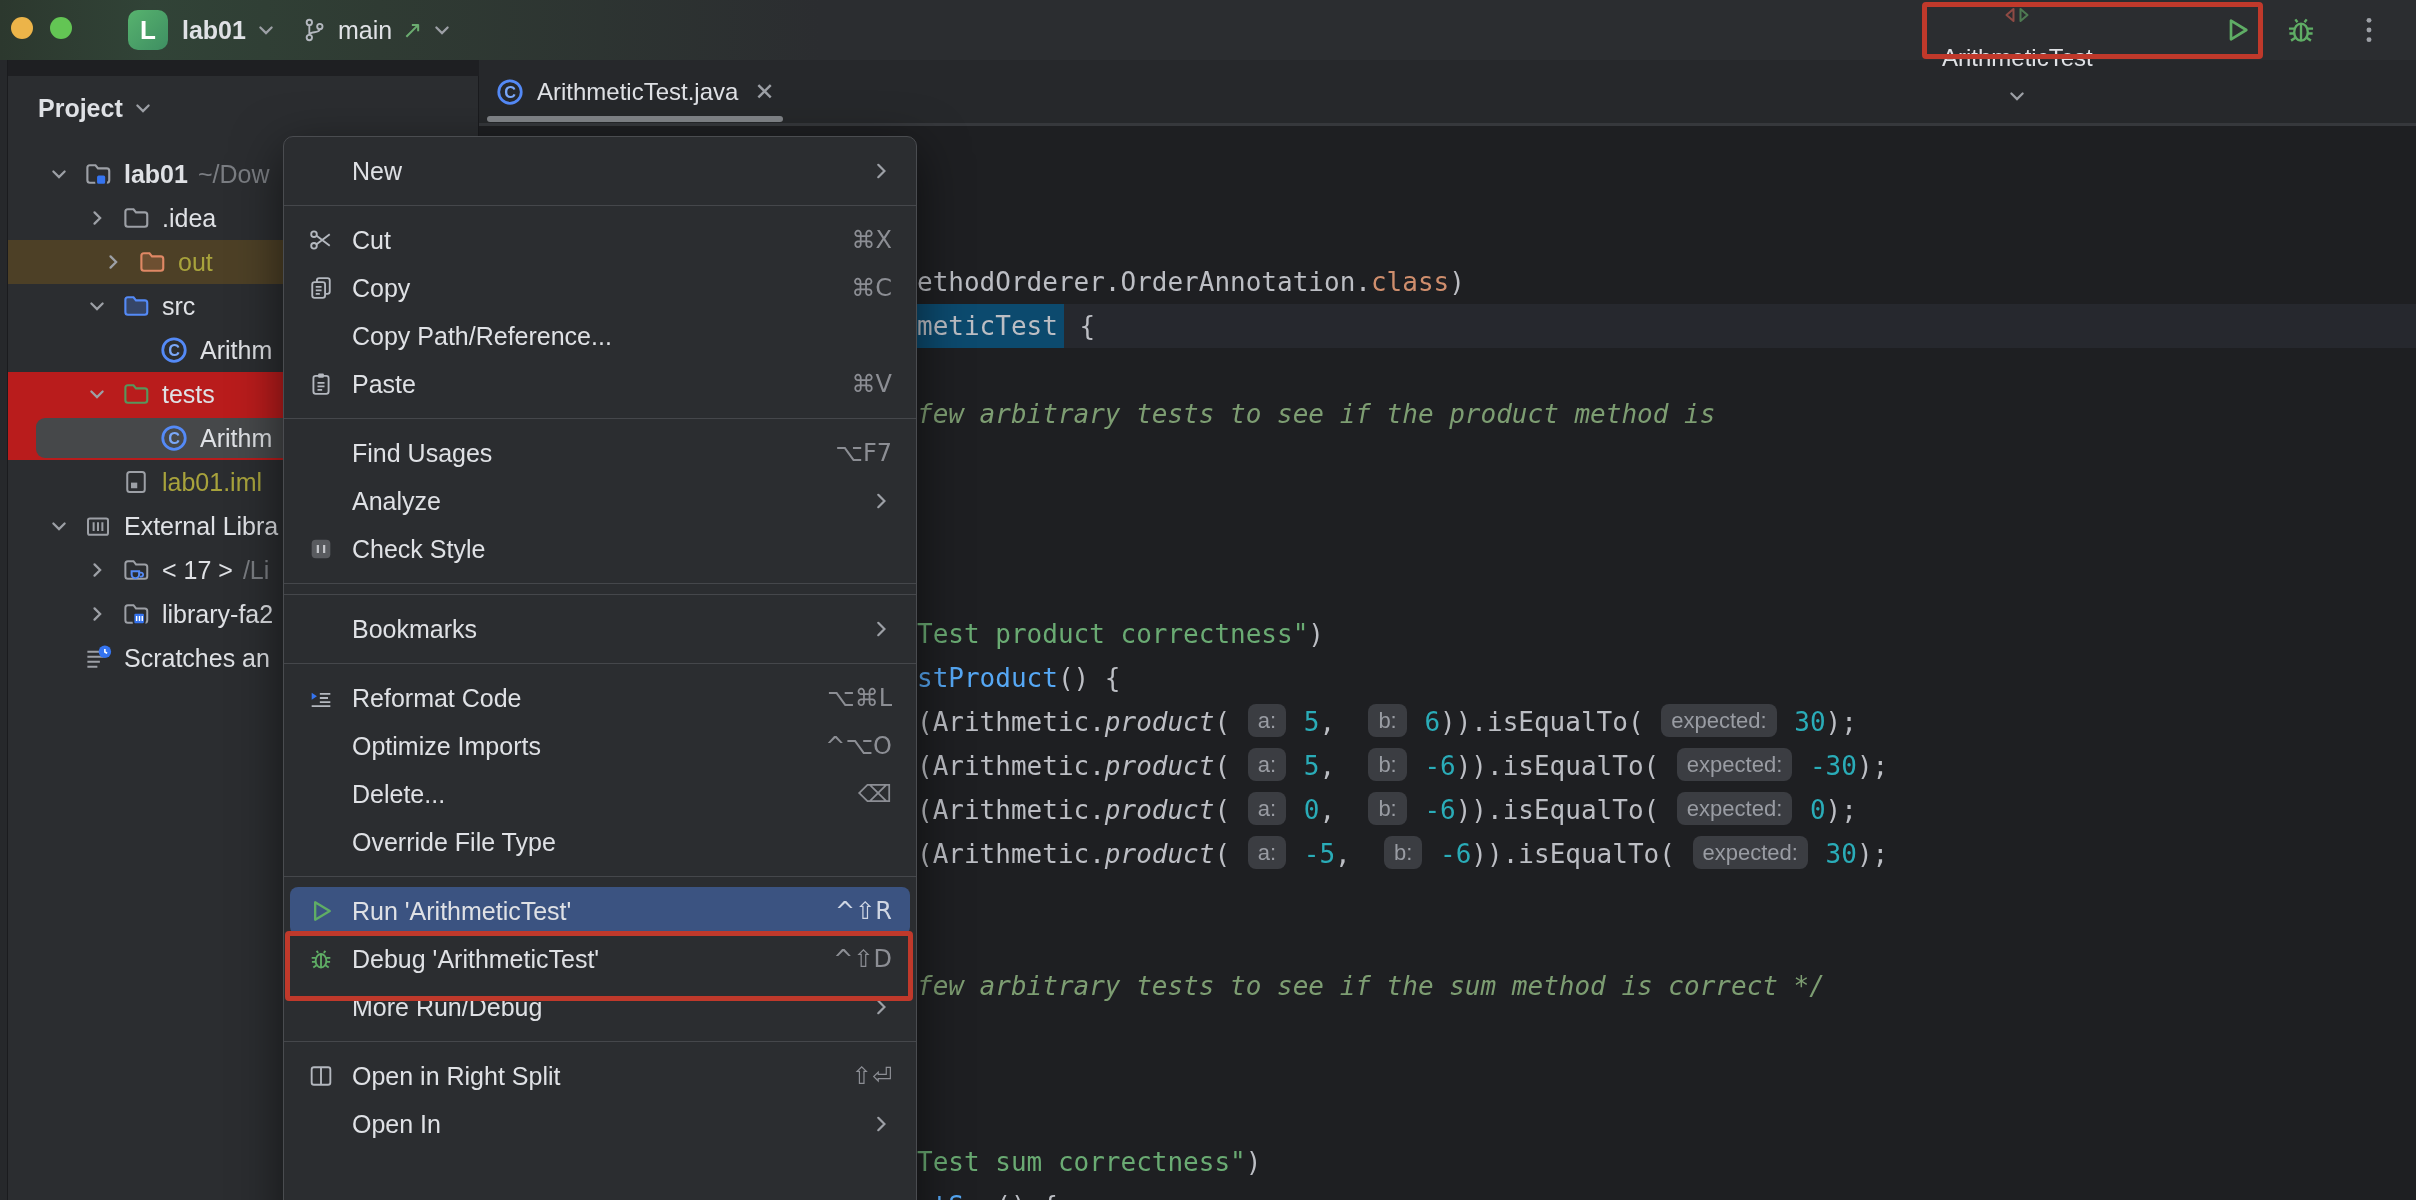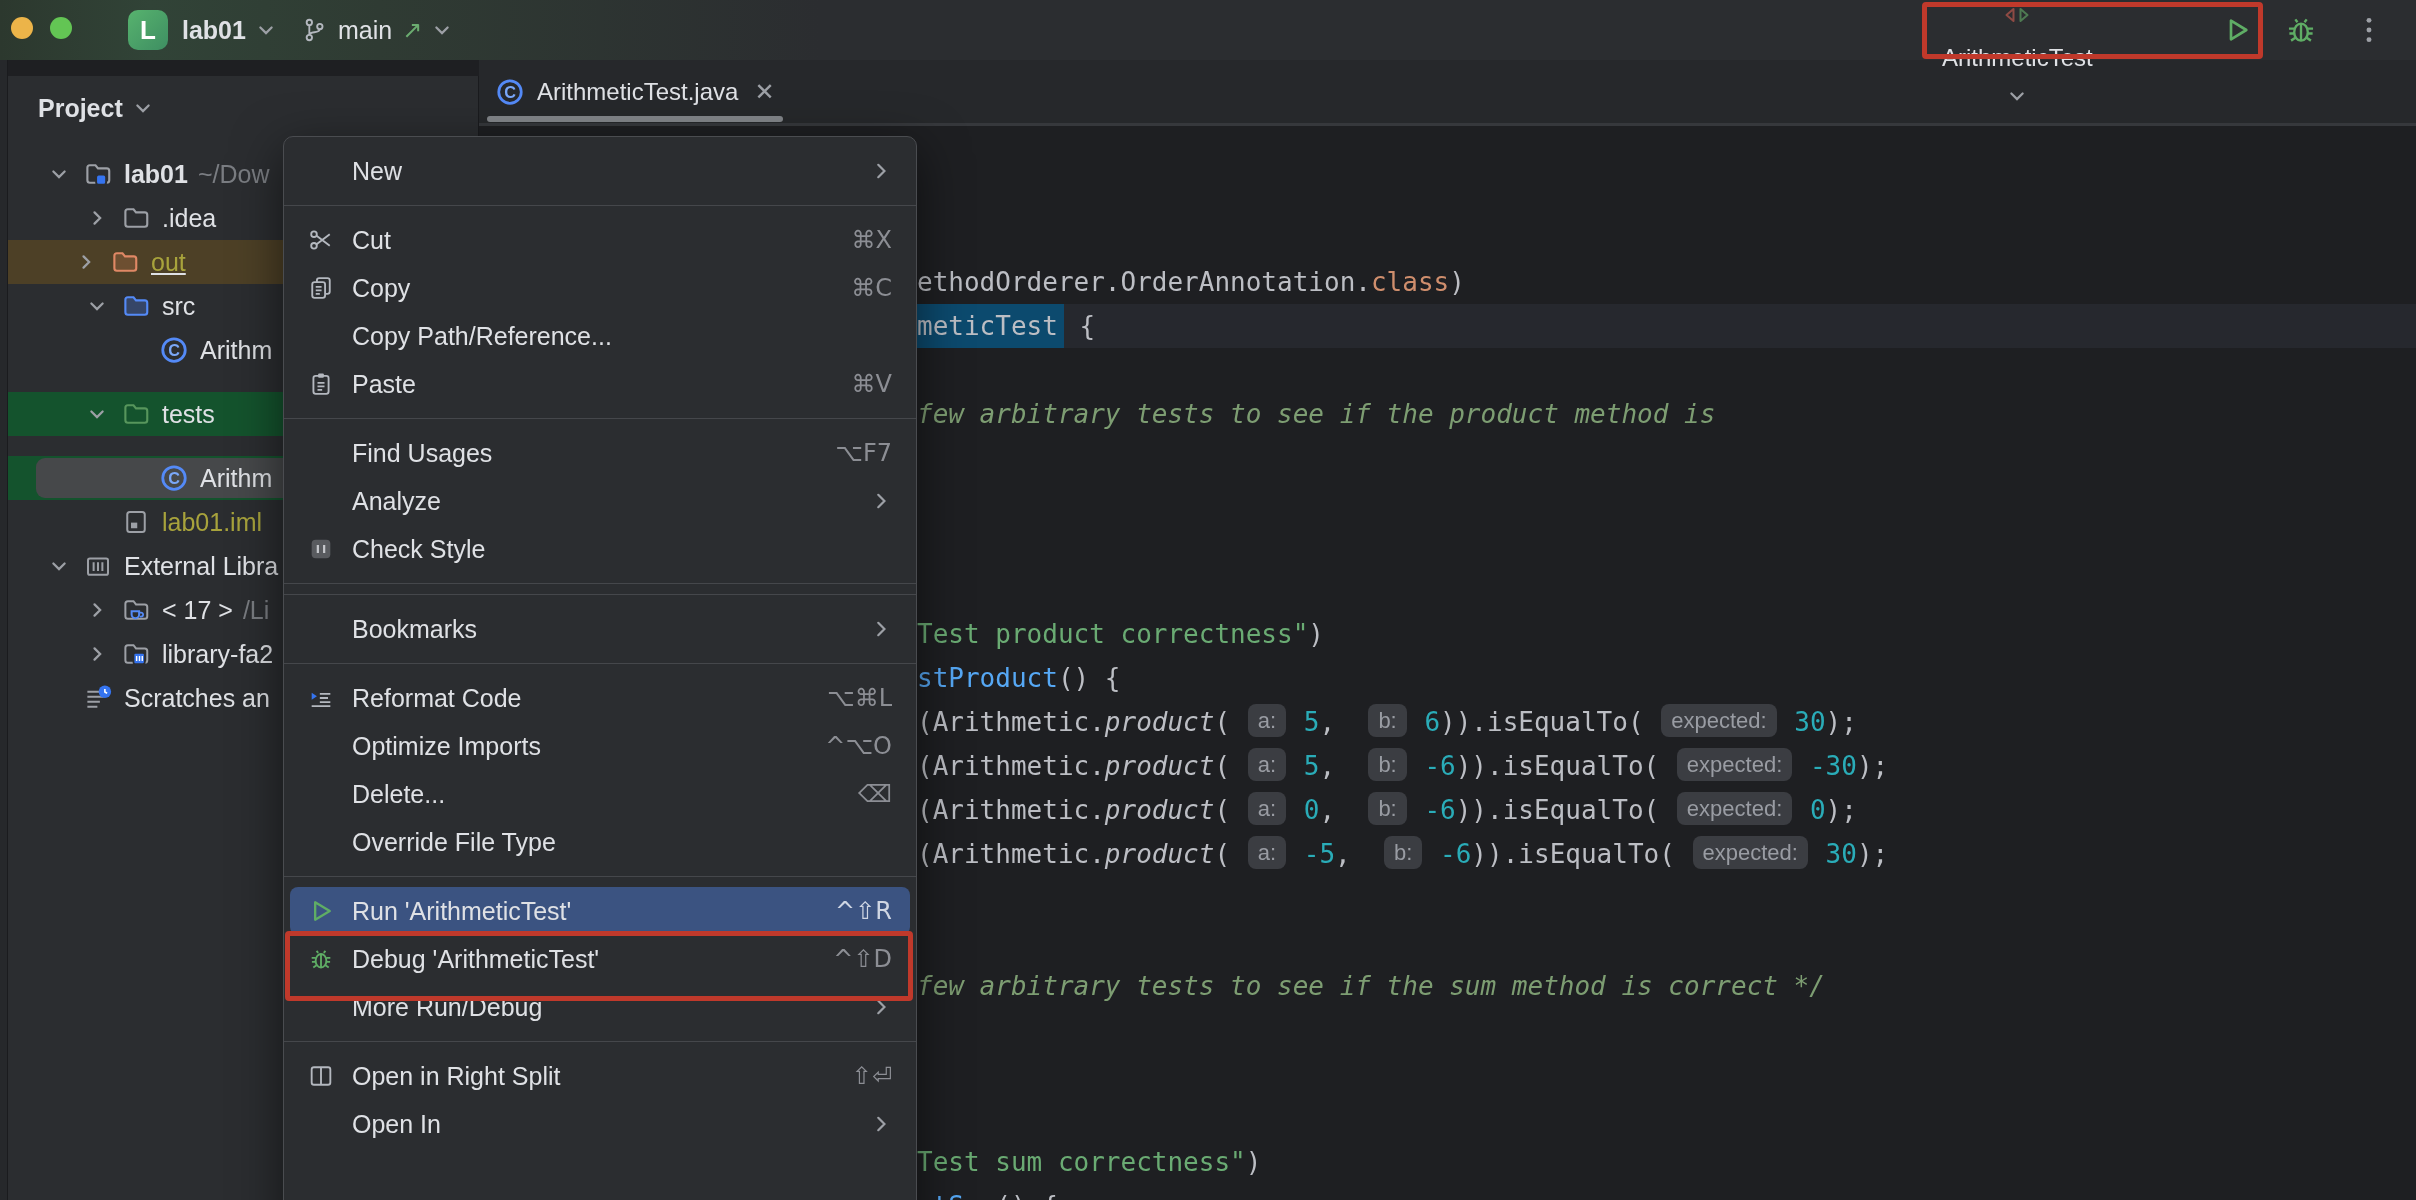--- a/index.html
+++ b/index.html
@@ -34,21 +34,21 @@
   
   .left-stripe { position:absolute; left:0; top:60px; width:8px; height:1140px; background:#26282B;
     border-right:1px solid #1A1B1E; }
   .panel { position:absolute; left:8px; top:76px; width:471px; height:1140px; background:#2B2D30;
     border-right:1px solid #1A1B1E; }
   .panel-header { height:64px; display:flex; align-items:center; padding-left:30px; gap:10px;
     color:#DFE1E5; font-size:25px; font-weight:600; }
   .tree { position:absolute; left:0; top:76px; width:470px; z-index:5; }
   .tree-row { position:relative; height:44px; display:flex; align-items:center;
     font-size:25px; color:#DFE1E5; white-space:nowrap; overflow:hidden; }
-  .tree-row.bg-test { background:#14532d;margin-top:20px; }
+  .tree-row.bg-test { background:#b91c1c; }
   .tree-row.bg-excluded { background:#4D4026; }
   .tree-row.selected::before { content:""; position:absolute; left:28px; right:6px; top:2px; bottom:2px;
     background:#46484A; border-radius:9px; }
   .tree-row > * { position:relative; }
   .t-chev { width:38px; display:flex; align-items:center; justify-content:center; flex:none; }
   .t-ico  { width:40px; display:flex; align-items:center; justify-content:center; flex:none; }
   .t-label { margin-left:6px; }
   .t-label.bold { font-weight:700; }
   .t-label.olive { color:#A8A33C; }
   .t-suffix { margin-left:10px; color:#7A7D82; }
@@ -195,21 +195,21 @@
               <path d="M6 3.5l4.5 4.5L6 12.5" stroke="#9DA0A6" stroke-width="1.8" fill="none" stroke-linecap="round"></path>
             </svg>
           </span>
           <span class="t-ico">
             <svg width="30" height="30" viewBox="0 0 24 24">
               <path d="M3.5 7c0-1.1.9-2 2-2h4.5l2 2.5h7c1.1 0 2 .9 2 2V17c0 1.1-.9 2-2 2h-13.5c-1.1 0-2-.9-2-2z" fill="none" stroke="#9DA0A6" stroke-width="1.7"></path>
             </svg>
           </span>
           <span class="t-label">.idea</span>
         </div>
-        <div class="tree-row bg-excluded" style="padding-left: 59px; text-decoration: underline;">
+        <div class="tree-row bg-excluded" style="padding-left: 86px;">
           <span class="t-chev">
             <svg width="20" height="20" viewBox="0 0 16 16">
               <path d="M6 3.5l4.5 4.5L6 12.5" stroke="#9DA0A6" stroke-width="1.8" fill="none" stroke-linecap="round"></path>
             </svg>
           </span>
           <span class="t-ico">
             <svg width="30" height="30" viewBox="0 0 24 24">
               <path d="M3.5 7c0-1.1.9-2 2-2h4.5l2 2.5h7c1.1 0 2 .9 2 2V17c0 1.1-.9 2-2 2h-13.5c-1.1 0-2-.9-2-2z" fill="rgba(224,130,90,.22)" stroke="#E08865" stroke-width="1.7"></path>
             </svg>
           </span>

